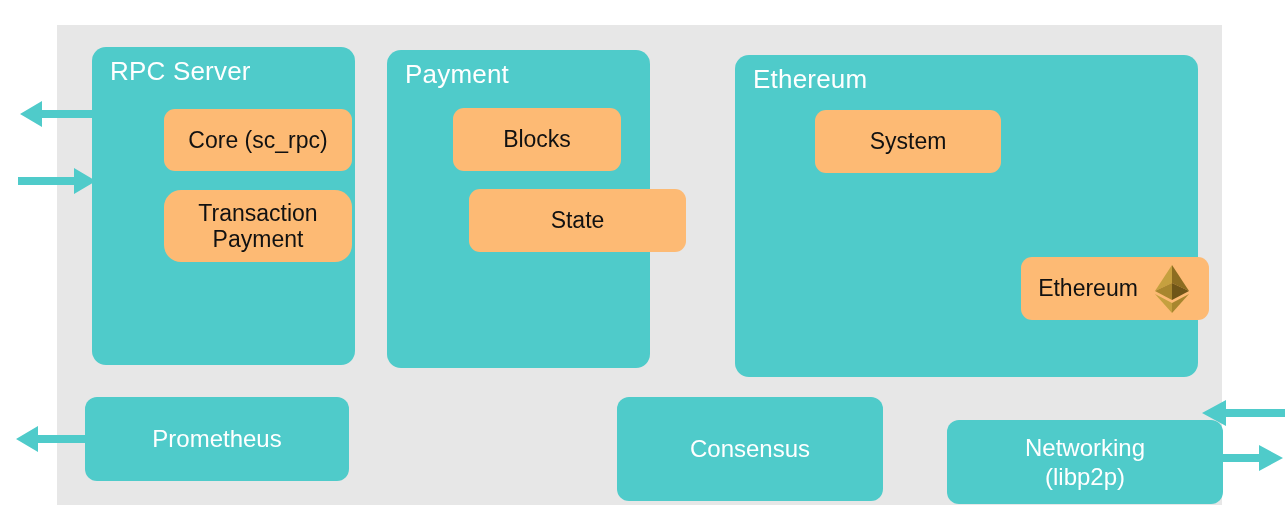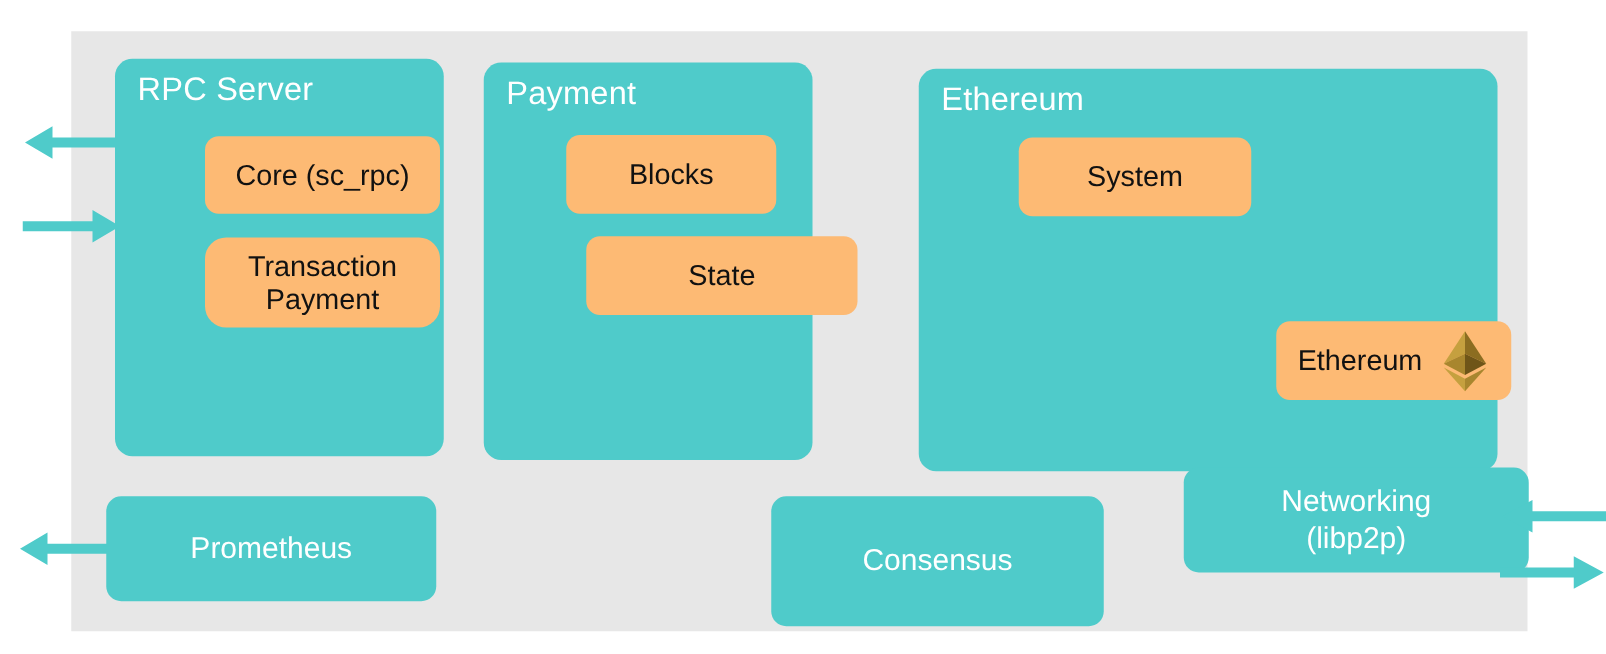--- a/index.html
+++ b/index.html
@@ -96,21 +96,21 @@
   .box-label {
     color: #ffffff;
     font-size: 24px;
     font-weight: 400;
     text-align: center;
     line-height: 1.22;
     white-space: pre-line;
   }
   #box-prometheus { left: 85px;  top: 397px; width: 264px; height: 84px; }
   #box-consensus  { left: 617px; top: 397px; width: 266px; height: 104px; }
-  #box-networking { left: 947px; top: 374px; width: 276px; height: 84px; }
+  #box-networking { left: 947px; top: 420px; width: 276px; height: 84px; }
 
   
   .arrow {
     position: absolute;
     pointer-events: none;
   }
 
   
   .icon-crate, .icon-eth {
     display: block;

